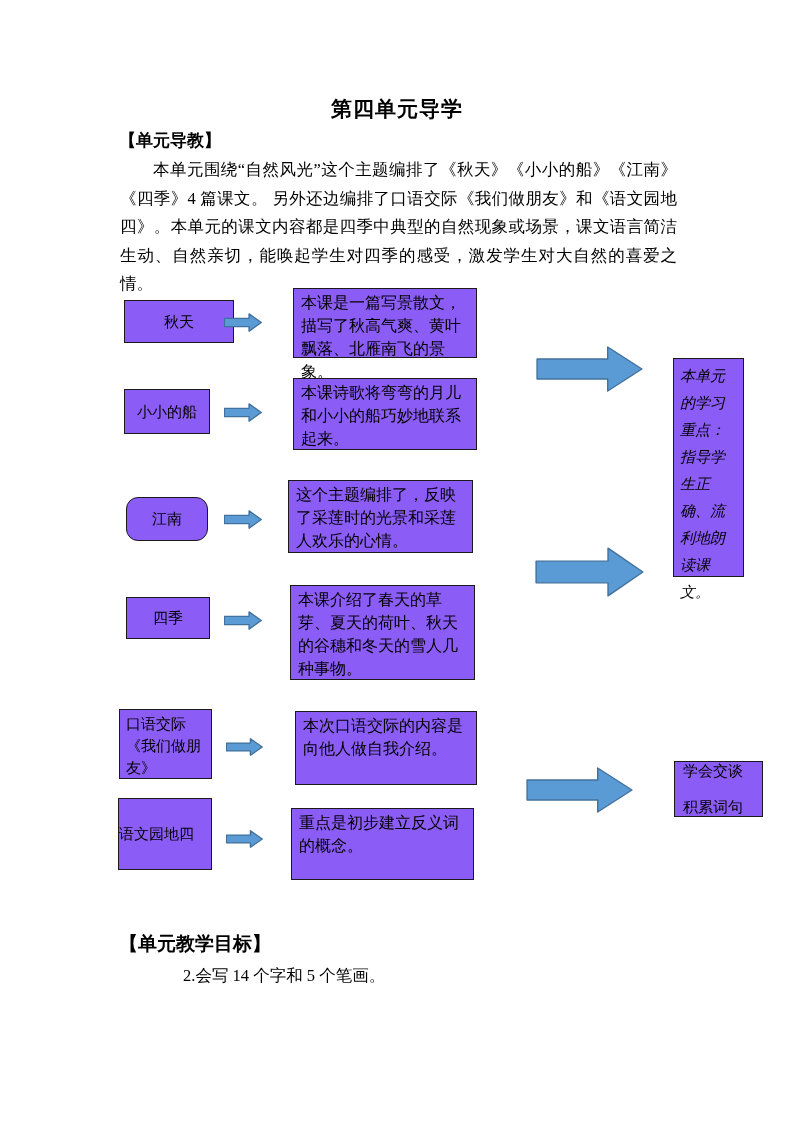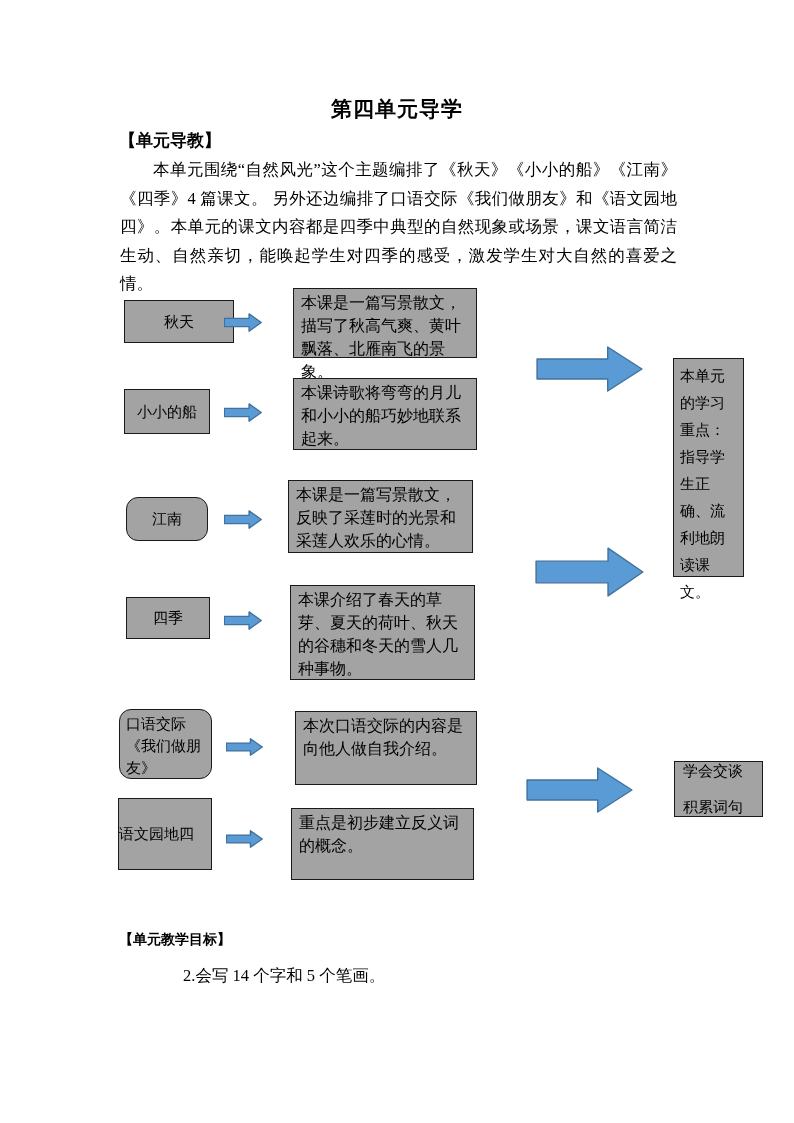--- a/index.html
+++ b/index.html
@@ -32,21 +32,21 @@
     top: 156px; left: 120px; width: 557px;
     font-size: 16.5px;
     line-height: 28.5px;
     text-align: justify;
     text-indent: 33px;
   }
   .box {
     position: absolute;
     box-sizing: border-box;
     border: 1px solid #1a1a1a;
-    background: #a3a3a3;
+    background: #8b5cf6;
     font-size: 15px;
     line-height: 22px;
   }
   .lesson-box {
     display: flex;
     align-items: center;
     justify-content: center;
     text-align: center;
   }
   .lesson-box.wrap {
@@ -85,48 +85,48 @@
     fill: var(--arrow-fill, #5b9bd5);
     stroke: var(--arrow-stroke, #41719c);
     stroke-width: 1.4;
     stroke-linejoin: round;
   }
   
   .l1 { left:124px; top:300px; width:110px; height:43px; }
   .l2 { left:124px; top:389px; width:86px; height:45px; }
   .l3 { left:126px; top:497px; width:82px; height:44px;border-radius:12px; }
   .l4 { left:126px; top:597px; width:84px; height:42px; }
-  .l5 { left:119px; top:709px; width:93px; height:70px;border-radius:12px; }
+  .l5 { left:119px; top:709px; width:93px; height:70px; }
   .l6 { left:118px; top:798px; width:94px; height:72px; }
   
   .d1 { left:293px; top:288px; width:184px; height:70px; }
   .d2 { left:293px; top:378px; width:184px; height:72px; }
   .d3 { left:288px; top:480px; width:185px; height:73px; }
   .d4 { left:290px; top:585px; width:185px; height:95px; }
   .d5 { left:295px; top:711px; width:182px; height:74px; }
   .d6 { left:291px; top:808px; width:183px; height:72px; }
   
   .s1 { left:224px; top:313px; width:38px; height:19px; }
   .s2 { left:224px; top:403px; width:38px; height:19px; }
   .s3 { left:224px; top:510px; width:38px; height:19px; }
   .s4 { left:224px; top:611px; width:38px; height:19px; }
   .s5 { left:226px; top:738px; width:37px; height:18px; }
   .s6 { left:226px; top:830px; width:37px; height:18px; }
   
   .b1 { left:536px; top:346px; width:107px; height:46px; }
   .b2 { left:535px; top:547px; width:109px; height:50px; }
   .b3 { left:526px; top:767px; width:107px; height:46px; }
   
-  .r1 { left:673px; top:358px; width:71px; height:219px; }
+  .r1 { left:673px; top:358px; width:71px; height:219px;font-style:italic; }
   .r2 { left:674px; top:761px; width:89px; height:56px; }
   
   .objectives-header {
     position: absolute;
     top: 931px; left: 119px;
-    font-size: 14px;
+    font-size: 19px;
     font-weight: bold;
   }
   .objectives-body {
     position: absolute;
     top: 959px; left: 120px; width: 560px;
     font-size: 16.5px;
     line-height: 33px;
   }
   .objectives-label { font-weight: bold; }
   .objectives-line2 { padding-left: 63px; }
@@ -163,21 +163,21 @@
   <div class="box desc-box d2">本课诗歌将弯弯的月儿和小小的船巧妙地联系起来。</div>
 
   <div class="box lesson-box l3">
     <span>江南</span>
   </div>
   <div class="arrow s3">
     <svg viewBox="0 0 100 46" preserveAspectRatio="none">
         <polygon points="1,13 66,13 66,2 98,23 66,44 66,33 1,33" vector-effect="non-scaling-stroke"></polygon>
       </svg>
   </div>
-  <div class="box desc-box d3">本课是一篇写景散文，反映了采莲时的光景和采莲人欢乐的心情。</div>
+  <div class="box desc-box d3">这个主题编排了，反映了采莲时的光景和采莲人欢乐的心情。</div>
 
   <div class="box lesson-box l4">
     <span>四季</span>
   </div>
   <div class="arrow s4">
     <svg viewBox="0 0 100 46" preserveAspectRatio="none">
         <polygon points="1,13 66,13 66,2 98,23 66,44 66,33 1,33" vector-effect="non-scaling-stroke"></polygon>
       </svg>
   </div>
   <div class="box desc-box d4">本课介绍了春天的草芽、夏天的荷叶、秋天的谷穗和冬天的雪人几种事物。</div>

